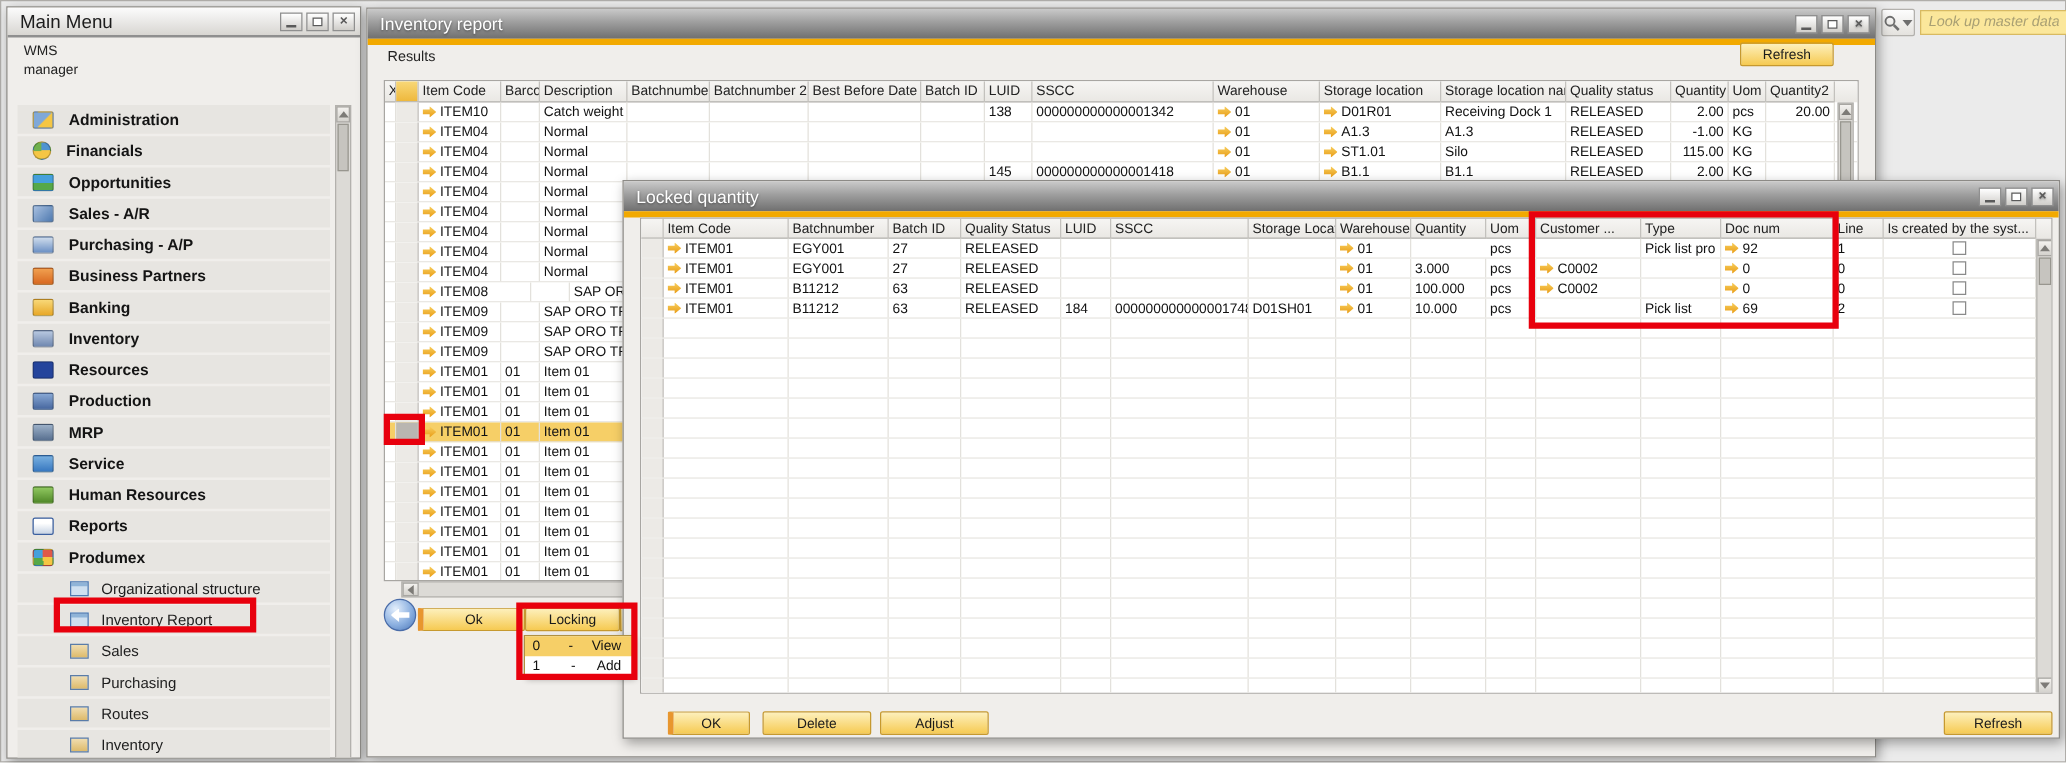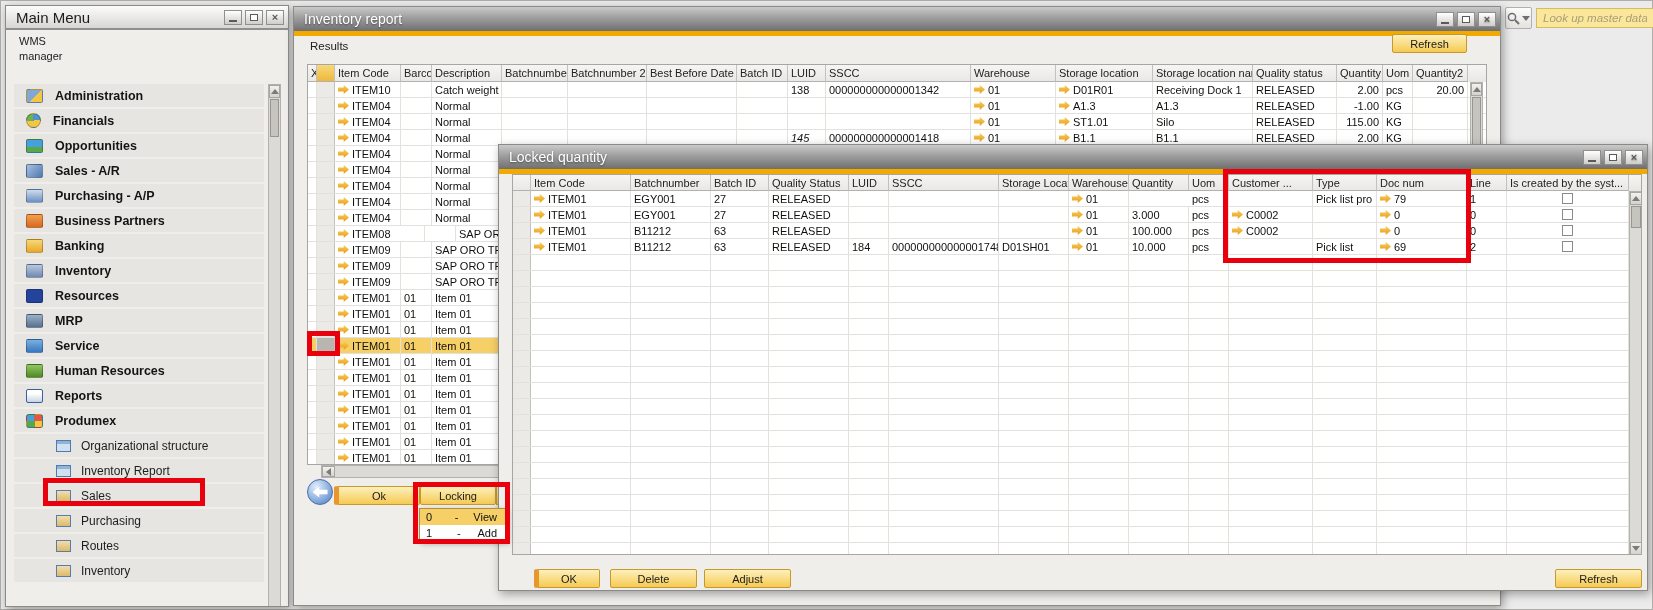--- a/index.html
+++ b/index.html
@@ -152,20 +152,24 @@
         </div>
         <div class="mmrow">
           <span class="mico inventory-icon"></span>
           <span>Inventory</span>
         </div>
         <div class="mmrow">
           <span class="mico resources-icon"></span>
           <span>Resources</span>
         </div>
         <div class="mmrow">
+          <span class="mico production-icon"></span>
+          <span>Production</span>
+        </div>
+        <div class="mmrow">
           <span class="mico mrp-icon"></span>
           <span>MRP</span>
         </div>
         <div class="mmrow">
           <span class="mico service-icon"></span>
           <span>Service</span>
         </div>
         <div class="mmrow">
           <span class="mico human-resources-icon"></span>
           <span>Human Resources</span>
@@ -383,21 +387,21 @@
             <span>ITEM04</span>
           </div>
           <div class="c" style="width: 31px;"></div>
           <div class="c" style="width: 70px;">
             <span>Normal</span>
           </div>
           <div class="c" style="width: 66px;"></div>
           <div class="c" style="width: 79px;"></div>
           <div class="c" style="width: 90px;"></div>
           <div class="c" style="width: 51px;"></div>
-          <div class="c" style="width: 38px; font-style: italic;">
+          <div class="c" style="width: 38px;">
             <span>145</span>
           </div>
           <div class="c" style="width: 145px;">
             <span>000000000000001418</span>
           </div>
           <div class="c" style="width: 85px;">
             <span class="lka"></span>
             <span>01</span>
           </div>
           <div class="c" style="width: 97px;">
@@ -1027,21 +1031,21 @@
           </div>
           <div class="c" style="width: 40px;">
             <span>pcs</span>
           </div>
           <div class="c" style="width: 84px;"></div>
           <div class="c" style="width: 64px;">
             <span>Pick list pro</span>
           </div>
           <div class="c" style="width: 90px;">
             <span class="lka"></span>
-            <span>79</span>
+            <span>92</span>
           </div>
           <div class="c" style="width: 40px;">
             <span>1</span>
           </div>
           <div class="c ctr" style="width: 122px;">
             <span class="cb"></span>
           </div>
         </div>
         <div class="r">
           <div class="c selc" style="width: 18px;"></div>

